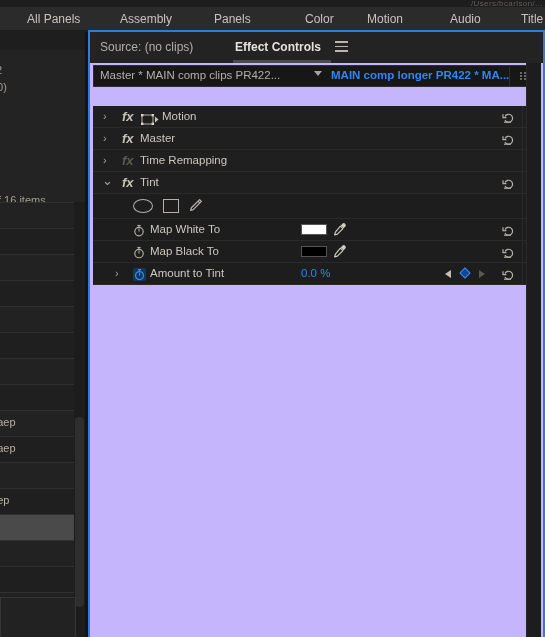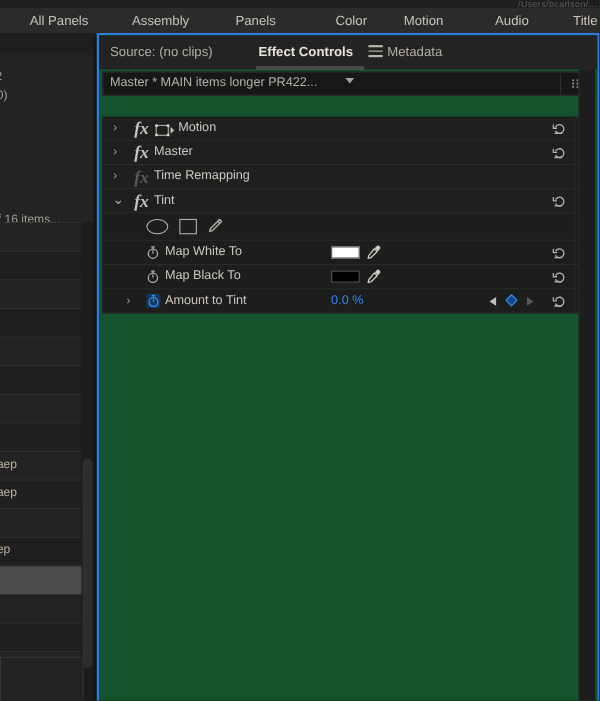--- a/index.html
+++ b/index.html
@@ -33,21 +33,21 @@
   .lp-row span{position:absolute;left:-12px;top:5px;font-size:11px;color:#b9b09f;white-space:nowrap;}
   .lp-scroll{position:absolute;left:75px;top:385px;width:9px;height:190px;background:#2e2e2e;border-radius:4px;}
   .lp-scrollback{position:absolute;left:74px;top:170px;width:11px;height:450px;background:#1c1c1c;}
   .lp-box{position:absolute;left:0;top:565px;width:74px;height:55px;border:1px solid #343434;background:#222;}
   .lp-gutter{position:absolute;left:85px;top:0;width:3px;height:605px;background:#141414;}
 
   
   .ecp{position:absolute;left:88px;top:30px;width:457px;height:607px;
        border-left:2px solid #2b7de0;border-right:2px solid #2b7de0;border-top:2px solid #2b7de0;
        background:#1d1d1d;box-sizing:border-box;}
-  .ecp-inner{position:absolute;left:0;top:0;right:0;bottom:0;background:#14532d;overflow:hidden;}
+  .ecp-inner{position:absolute;left:0;top:0;right:0;bottom:0;background:#c4b5fd;overflow:hidden;}
 
   .tabstrip{position:absolute;left:0;top:0;width:100%;height:31px;background:#232323;}
   .tab{position:absolute;top:0;height:31px;line-height:30px;font-size:12px;color:#b3aea6;
        white-space:nowrap;}
   .tab.active{color:#e6e2db;font-weight:bold;}
   .tab-underline{position:absolute;top:29px;height:2px;background:#8f8f8f;}
   .tab-active-bg{position:absolute;top:28px;height:3px;background:#4a4a4a;}
   .hamburger{position:absolute;top:9px;width:13px;height:11px;}
   .hamburger i{display:block;height:1.5px;background:#b9b4ac;margin-bottom:3px;}
 
@@ -68,21 +68,21 @@
   .vfx-head span{position:absolute;left:9px;top:2px;font-size:11.5px;color:#d3cec6;font-weight:bold;}
   .vfx-collapse{position:absolute;right:16px;top:6px;width:0;height:0;border-left:5px solid transparent;
                 border-right:5px solid transparent;border-bottom:5px solid #b8b3ab;}
 
   
   .rows{position:absolute;left:3px;top:74px;width:448px;}
   .row{position:relative;height:21px;border-bottom:1px solid #2a2a2a;background:#1f1f1f;}
   .row.sub{background:#1d1d1d;}
   .row.shapes{height:24px;background:#1d1d1d;}
   .twisty{position:absolute;top:4px;font-size:11px;color:#a7a29a;line-height:13px;}
-  .fx{position:absolute;top:3px;font-size:16px;font-style:italic;color:#c6c1b9;font-weight:bold;font-family:Liberation Serif, serif;}
+  .fx{position:absolute;top:3px;font-size:13px;font-style:italic;color:#c6c1b9;font-weight:bold;}
   .fx.dim{color:#5d5953;}
   .rlabel{position:absolute;top:4px;font-size:11.5px;color:#cbc6be;white-space:nowrap;}
   .reset{position:absolute;right:26px;top:4px;width:13px;height:13px;}
   .divcol{position:absolute;right:18px;top:0;width:1px;height:100%;background:#2a2a2a;}
 
   .stopwatch{position:absolute;top:4px;width:12px;height:13px;}
   .swatch{position:absolute;top:5px;width:26px;height:11px;border:1px solid #555;box-sizing:border-box;}
   .eyedrop{position:absolute;top:3px;width:14px;height:15px;}
   .value{position:absolute;top:4px;font-size:11.5px;color:#2f86f5;white-space:nowrap;}
 
@@ -185,35 +185,35 @@
     <div class="lp-box"></div>
     <div class="lp-gutter"></div>
   </div>
 
   <div class="ecp">
     <div class="ecp-inner">
 
       <div class="tabstrip">
         <div class="tab" style="left:10px">Source: (no clips)</div>
         <div class="tab active" style="left:145px">Effect Controls</div>
-        <div class="tab" style="left:262px">Metadata</div>
 
         <div class="hamburger" style="left:245px">
           <i></i>
             <i></i>
             <i></i>
         </div>
 
         <div class="tab-underline" style="left:143px;width:98px"></div>
         <div class="tab-active-bg" style="left:143px;width:98px"></div>
       </div>
 
       <div class="clipbar">
-        <div class="clip-master">Master * MAIN items longer PR422...</div>
+        <div class="clip-master">Master * MAIN comp clips PR422...</div>
         <div class="clip-caret"></div>
+        <div class="clip-seq">MAIN comp longer PR422 * MA...</div>
         <div class="clip-div"></div>
         <div class="grip">
           <b style="left:0;top:0"></b>
             <b style="left:4px;top:0"></b>
           <b style="left:0;top:3px"></b>
             <b style="left:4px;top:3px"></b>
           <b style="left:0;top:6px"></b>
             <b style="left:4px;top:6px"></b>
         </div>
       </div>

